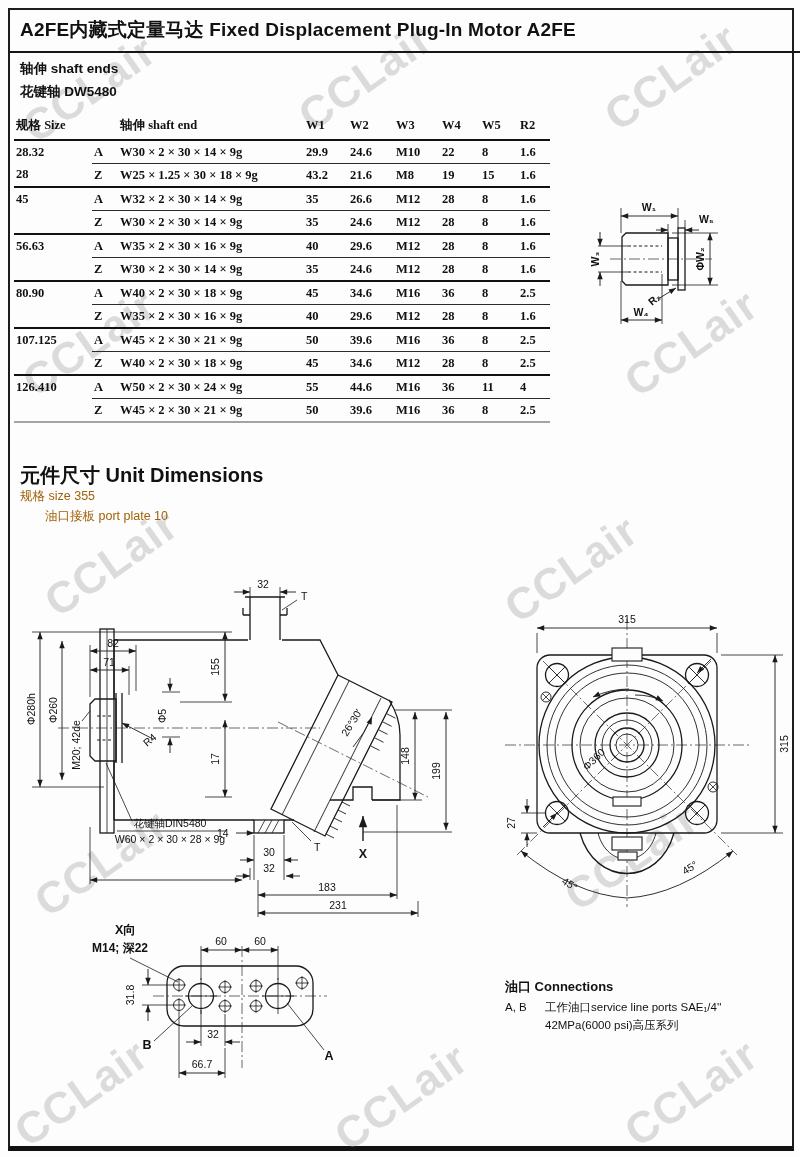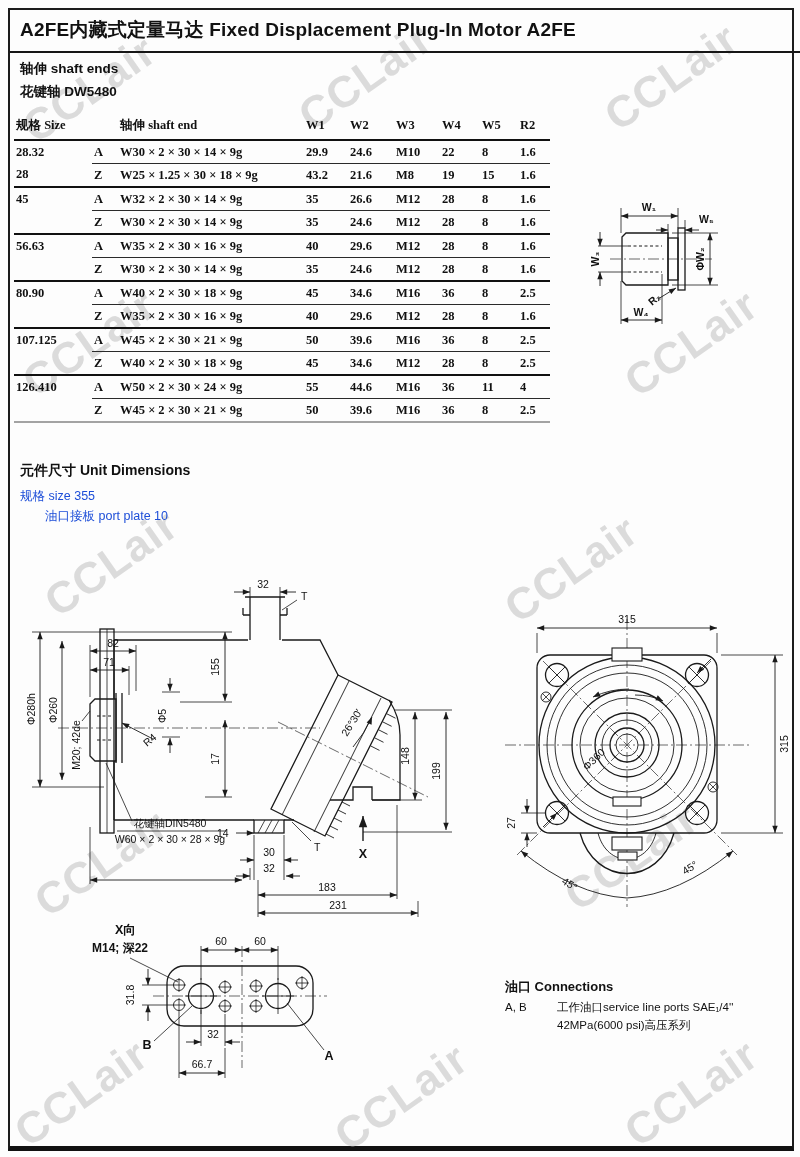--- a/index.html
+++ b/index.html
@@ -6,21 +6,21 @@
   #page{position:relative;width:800px;height:1157px;background:#fdfdfd;overflow:hidden;
         font-family:"Liberation Sans",sans-serif;color:#111;}
   #frame{position:absolute;left:8px;top:8px;width:782px;height:1136px;
          border:2px solid #1c1c1c;border-bottom:5px solid #111;background:transparent;}
   .wm{position:absolute;font:bold 44px "Liberation Sans",sans-serif;color:#c6c6c6;opacity:.6;
       transform:rotate(-35deg);letter-spacing:1px;z-index:0;white-space:nowrap;}
   #content{position:absolute;inset:0;z-index:1;}
   #title{position:absolute;left:10px;top:8px;width:778px;padding:9px 10px 8px 10px;
          font:bold 19px "Liberation Sans",sans-serif;border-bottom:2px solid #161616;letter-spacing:.2px;}
   .sec{position:absolute;font:bold 13.5px "Liberation Sans",sans-serif;}
-  .sub{position:absolute;font:12.5px "Liberation Sans",sans-serif;color:#1d4ed8;}
+  .sub{position:absolute;font:12.5px "Liberation Sans",sans-serif;color:#a16207;}
   
   #shaft-table{position:absolute;left:14px;top:112px;border-collapse:collapse;
                font:bold 12.5px "Liberation Serif",serif;border-bottom:2px solid #a3a3a3;}
   #shaft-table th{font:bold 12.5px "Liberation Serif",serif;text-align:left;padding:5px 2px;
                   border-bottom:2px solid #111;white-space:nowrap;}
   #shaft-table td{padding:3.5px 2px;white-space:nowrap;}
   #shaft-table tr.g td{border-top:2px solid #111;}
   #shaft-table tr.z td.sub-line{border-top:1.3px solid #2a2a2a;}
   
   svg{position:absolute;overflow:visible;}
@@ -29,21 +29,21 @@
   svg text.big{font-size:12.5px;font-weight:bold;}
   .o{fill:none;stroke:#1a1a1a;stroke-width:1.3;}
   .t{fill:none;stroke:#1a1a1a;stroke-width:.8;}
   .d{fill:none;stroke:#1a1a1a;stroke-width:.9;}
   .cl{fill:none;stroke:#2a2a2a;stroke-width:.7;stroke-dasharray:11 3 2 3;}
   .sp{fill:none;stroke:#1a1a1a;stroke-width:1;stroke-dasharray:3 2.5;}
   .wf{fill:#fdfdfd;stroke:#1a1a1a;stroke-width:1.1;}
   
   #conn{position:absolute;left:505px;top:978px;width:282px;font:11.5px "Liberation Sans",sans-serif;}
   #conn .h{font:bold 13px "Liberation Sans",sans-serif;margin-bottom:3px;}
-  #conn .row{display:flex;margin-bottom:7px;line-height:1.55;gap:12px;}
+  #conn .row{display:flex;margin-bottom:7px;line-height:1.55;}
   #conn .lab{width:40px;flex:none;font-weight:bold;font-weight:normal;}
 </style>
 </head>
 <body>
 
 <div id="page">
   <div id="frame"></div>
   <div id="wm-layer">
       <div class="wm" style="left: 14px; top: 64px;">CCLair</div>
       <div class="wm" style="left: 290px; top: 52px;">CCLair</div>
@@ -254,21 +254,21 @@
         <path class="d" d="M8,108 L8,94" marker-end="url(#m1)"></path>
         <text class="b" x="7" y="81" text-anchor="middle" transform="rotate(-90 7 81)">W₃</text>
         <text class="b" x="60" y="128" transform="rotate(-40 60 128)">R₂</text>
         <path class="d" d="M66,121 L84,110" marker-end="url(#m1)"></path>
         <path class="t" d="M29,103 V146 M70,96 V146"></path>
         <path class="d" d="M29,142 H70" marker-start="url(#m1)" marker-end="url(#m1)"></path>
         <text class="b" x="49" y="138" text-anchor="middle">W₄</text>
       </g>
     </svg>
 
-    <div class="sec" style="left:20px;top:462px;font-size:14px;">元件尺寸  Unit Dimensions</div>
+    <div class="sec" style="left:20px;top:462px;font-size:20px;">元件尺寸  Unit Dimensions</div>
     <div class="sub" style="left:20px;top:488px;">规格  size 355</div>
     <div class="sub" style="left:20px;top:508px;margin-left:25px;">油口接板  port plate 10</div>
 
     <svg id="side-svg" style="left:20px;top:575px;" width="470" height="350" viewBox="0 0 470 350">
       <defs>
         <marker id="m2" markerWidth="9" markerHeight="7" refX="8.5" refY="3.5" orient="auto-start-reverse">
           <path d="M0.5,0.5 L8.5,3.5 L0.5,6.5 Z" fill="#1a1a1a"></path>
           </marker>
       </defs>
       <g>

